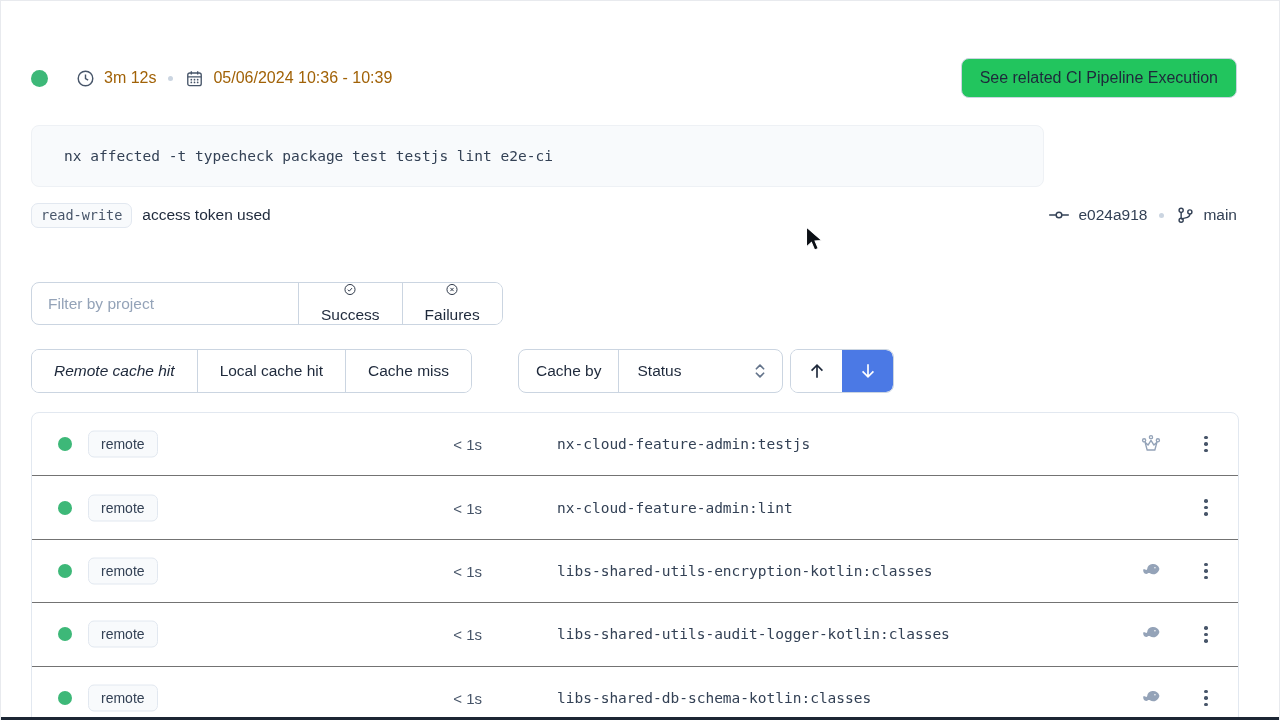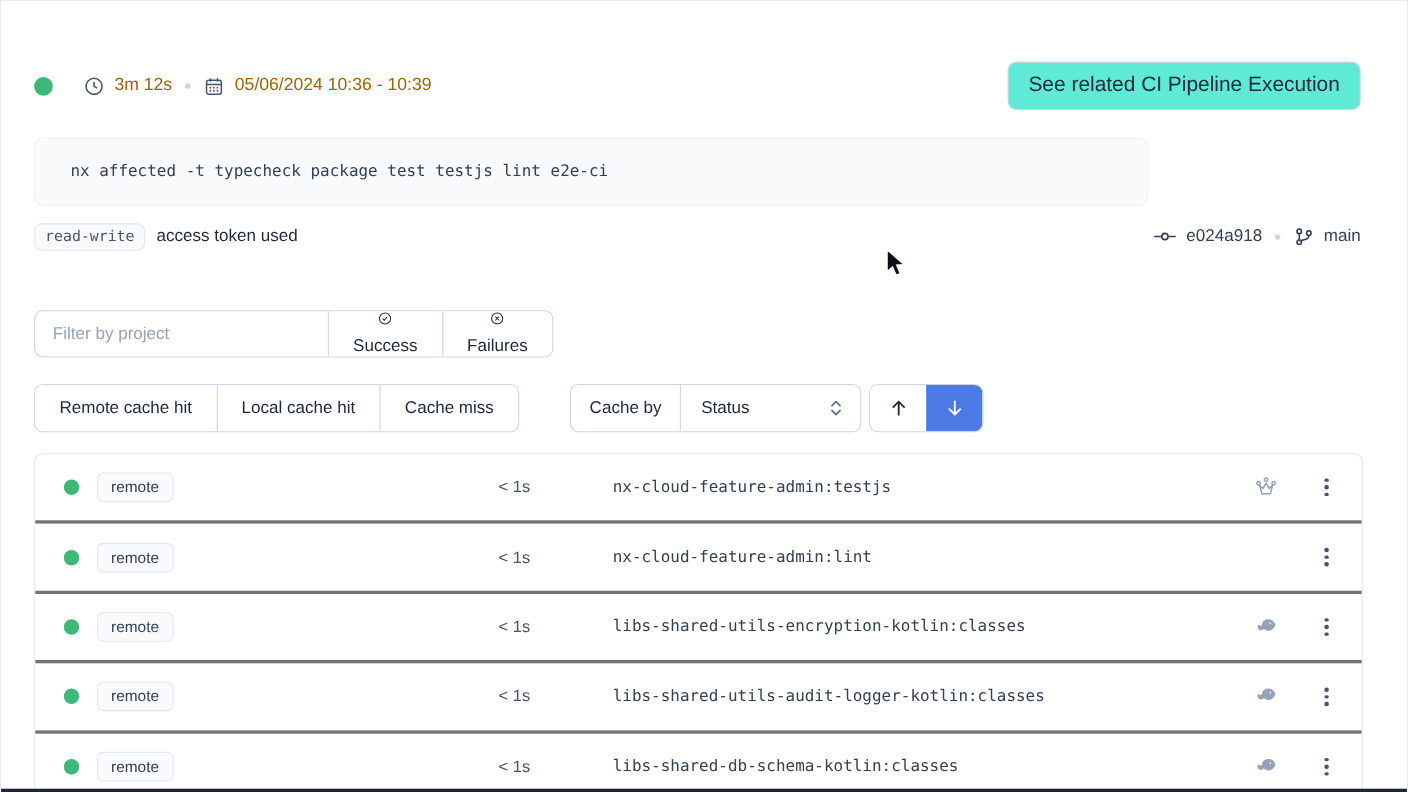--- a/index.html
+++ b/index.html
@@ -12,22 +12,22 @@
   
   .header { position:absolute; left:30px; top:54px; right:42px; height:46px;
     display:flex; align-items:center; }
   .status-dot { width:17px; height:17px; border-radius:50%; background:var(--green); flex:none; }
   .h-title { font-size:28px; font-weight:700; color:#1e293b; margin-left:21px; letter-spacing:.2px; }
   .meta { display:flex; align-items:center; margin-left:28px; color:#a16207; font-size:16px; }
   .meta svg { color:#475569; }
   .meta .txt { margin-left:9px; }
   .sep-dot { width:5px; height:5px; border-radius:50%; background:#cbd5e1; margin:0 12px; }
   .spacer { flex:1; }
-  .related-btn { background:#5eead4; border:1px solid #cbd5e1; border-radius:8px;
-    padding:10px 18px; font-size:19px; color:#1e293b; font-family:inherit; cursor:pointer; }
+  .related-btn { background:#22c55e; border:1px solid #cbd5e1; border-radius:8px;
+    padding:10px 18px; font-size:16px; color:#1e293b; font-family:inherit; cursor:pointer; }
 
   
   .cmd { position:absolute; left:30px; top:124px; width:1013px; height:62px;
     background:#f8fafc; border:1px solid #eef1f5; border-radius:8px;
     display:flex; align-items:center; padding-left:32px;
     font-size:14.5px; color:#334155; }
 
   
   .token-row { position:absolute; left:30px; top:198px; right:42px; height:32px;
     display:flex; align-items:center; }
@@ -48,35 +48,35 @@
   .filter-input { width:266px; border:none; outline:none; padding:0 16px; font-size:15.5px;
     font-family:inherit; color:#1e293b; background:transparent; }
   .filter-input::placeholder { color:#94a3b8; }
   .seg { display:flex; align-items:center; justify-content:center; gap:10px;
     padding:0 22px; font-size:15.5px; color:#1e293b; background:#fff;
     border:none; border-left:1px solid #cbd5e1; font-family:inherit; cursor:pointer; font-weight:500;flex-direction:column; }
   .seg svg { color:#1e293b; }
 
   
   .cache-group { position:absolute; left:30px; top:348px; height:44px; }
-  .cache-group .seg:first-child { border-left:none; }
+  .cache-group .seg:first-child { border-left:none;font-style:italic; }
   .sort-group { position:absolute; left:517px; top:348px; height:44px; }
   .sort-label { display:flex; align-items:center; padding:0 17px; font-size:15.5px; color:#1e293b; }
   .sort-select { display:flex; align-items:center; justify-content:space-between;
     width:164px; padding:0 14px 0 18px; border-left:1px solid #cbd5e1; cursor:pointer; }
   .sort-select .val { font-size:15.5px; color:#1e293b; }
   .arrow-group { position:absolute; left:789px; top:348px; height:44px; }
   .arrow-btn { width:51px; display:flex; align-items:center; justify-content:center;
     background:#fff; border:none; cursor:pointer; color:#1e293b; }
   .arrow-btn.active { background:var(--blue); color:#fff; border-radius:0 7px 7px 0; }
 
   
   .task-list { position:absolute; left:30px; top:411px; width:1208px; height:310px;
     background:#fff; border:1px solid #e2e8f0; border-radius:8px 8px 0 0; overflow:hidden; }
-  .row { position:relative; height:63.4px; border-bottom:3px solid #737373; }
+  .row { position:relative; height:63.4px; border-bottom:1px solid #737373; }
   .row > * { position:absolute; top:50%; transform:translateY(-50%); }
   .row .dot { left:26px; width:14px; height:14px; border-radius:50%; background:var(--green); }
   .row .badge { left:56px; font-size:14px; color:#334155; background:#f8fafc;
     border:1px solid #e2e8f0; border-radius:6px; padding:4px 12px 5px; }
   .row .dur { left:330px; width:120px; text-align:right; font-size:15px; color:#475569; }
   .row .name { left:525px; font-size:14.5px; color:#334155; white-space:nowrap; }
   .row .tool { left:1099px; width:40px; display:flex; justify-content:center; color:#94a3b8; }
   .row .kebab { left:1162px; width:24px; height:24px; display:flex; flex-direction:column;
     align-items:center; justify-content:center; gap:3px; cursor:pointer; }
   .row .kebab i { width:3.5px; height:3.5px; border-radius:50%; background:#475569; }

